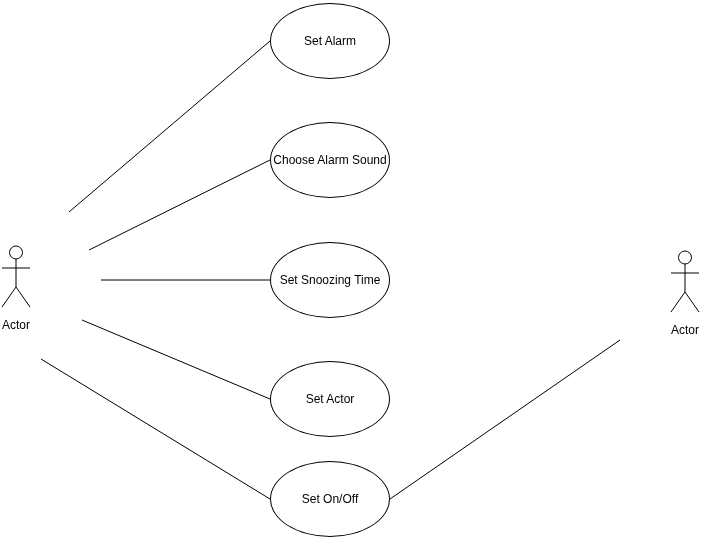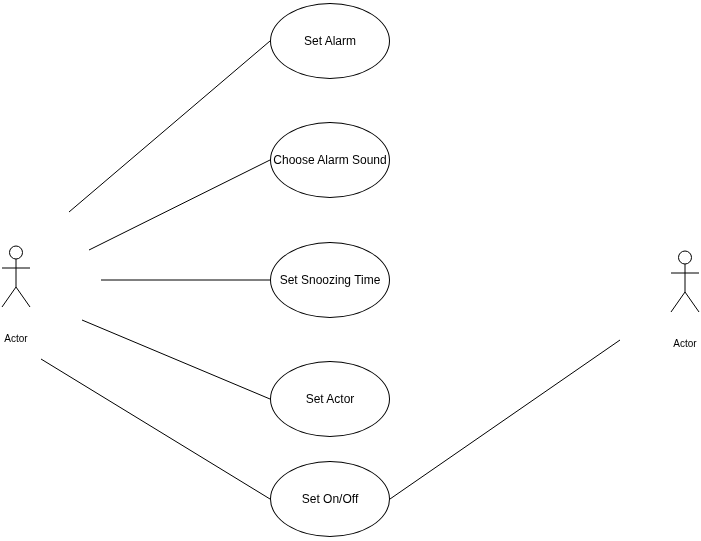--- a/index.html
+++ b/index.html
@@ -48,23 +48,23 @@
   .uc-5 { left: 270px; top: 461px; align-items: center; }
   .actor {
     position: absolute;
     width: 32px;
     text-align: center;
   }
   .actor-left { left: 0px; top: 244px; }
   .actor-right { left: 669px; top: 249px; }
   .actor svg { display: block; margin: 0 auto; }
   .actor-label {
-    font-size: 10px;
+    font-size: 12px;
     color: #000000;
-    margin-top: 25px;
+    margin-top: 10px;
     white-space: nowrap;
   }
 </style>
 </head>
 <body>
 
 <div class="canvas">
 
   <svg class="lines-layer" width="701" height="541" viewBox="0 0 701 541">
     <line x1="69" y1="212" x2="270" y2="41" stroke="#000000" stroke-width="1"></line>

